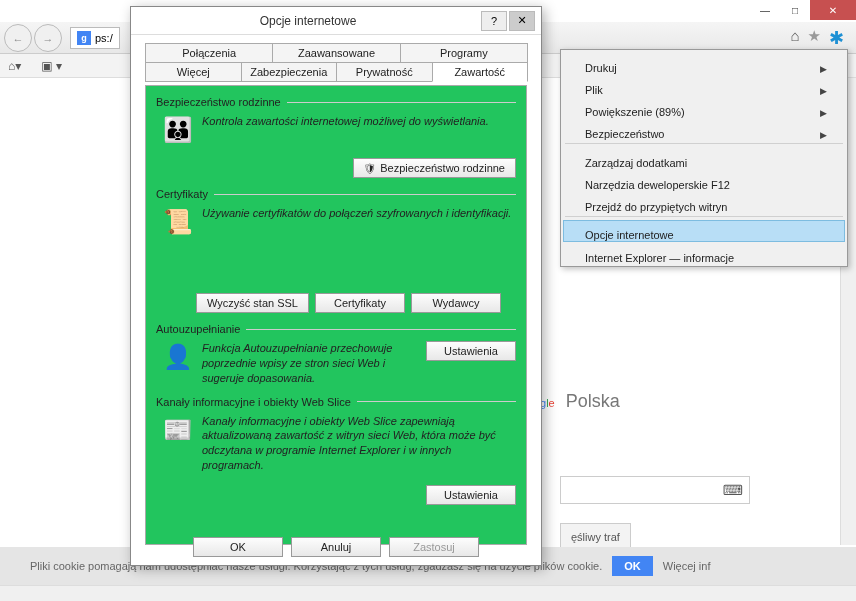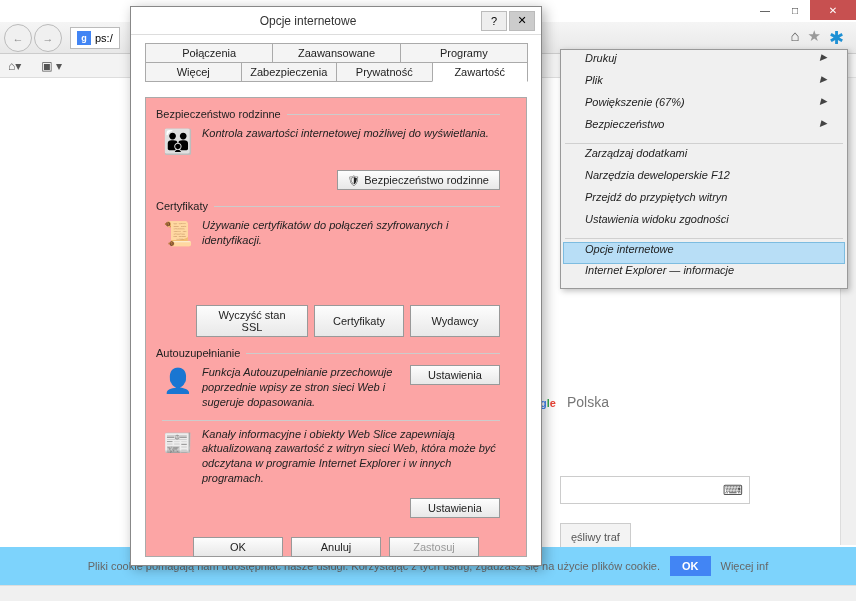--- a/index.html
+++ b/index.html
@@ -20,53 +20,53 @@
 .gear-blue { color: #1e90d4; font-size: 18px; }
 .star-outline { color: #fff; }
 
 
 .favbar { position: absolute; top: 54px; left: 0; right: 0; height: 24px; background: #f3f3f3; border-bottom: 1px solid #ddd; display: flex; align-items: center; padding: 0 8px; gap: 20px; }
 .fav-icon { color: #555; font-size: 12px; }
 
 
 .page-bg { position: absolute; top: 78px; left: 0; right: 0; bottom: 0; background: #fff; }
 .google-fragment { position: absolute; left: 540px; top: 285px; color: #444; }
-.google-logo { font-size: 48px; font-weight: bold; }.google-logo .g2{color:#4285F4}.google-logo .l{color:#34A853}.google-logo .e{color:#EA4335}
-.polska { font-size: 14px; color: #777; margin-left: 8px; }
+.google-logo { font-size: 48px; font-weight: normal; }.google-logo .g2{color:#4285F4}.google-logo .l{color:#34A853}.google-logo .e{color:#EA4335}
+.polska { font-size: 18px; color: #777; margin-left: 8px; }
 .search-box { position: absolute; left: 560px; top: 398px; width: 190px; height: 28px; border: 1px solid #ccc; background: #fff; display:flex; align-items:center; justify-content:flex-end; padding:0 6px;}
 .kbd-icon { color:#555; font-size:14px;}
 .lucky-btn { position: absolute; left: 560px; top: 445px; height: 28px; border: 1px solid #ccc; background: #f3f3f3; padding: 4px 10px; color:#555;}
 .footer-row1 { position:absolute; left:0; right:0; bottom:54px; top: 499px; height:40px; background:#f2f2f2; border-top:1px solid #e4e4e4; display:flex; align-items:center; padding:0 16px; color:#777; font-size:12px;}
 .footer-row1 .right { margin-left:auto; display:flex; gap:16px; }
 .nowe { color:#d93025; }
-.cookie-bar { position:absolute; left:0; right:0; bottom:16px; height:38px; background:#7dd3fc; display:flex; align-items:center; padding:0 30px; color:#666; font-size:12px;justify-content:center;}
+.cookie-bar { position:absolute; left:0; right:0; bottom:16px; height:38px; background:#e5e5e5; display:flex; align-items:center; padding:0 30px; color:#666; font-size:12px;}
 .cookie-ok { background:#4285f4; color:#fff; border:none; padding:4px 12px; font-weight:bold; margin:0 10px; }
 
 
 .tools-menu { position: absolute; top: 49px; right: 8px; width: 288px; background: #f0f0f0; border: 1px solid #999; box-shadow: 2px 2px 6px rgba(0,0,0,0.25); z-index: 30; padding: 2px; }
-.menu-item { height: 22px; display: flex; align-items: flex-start; padding: 0 18px 0 22px; color: #222; position: relative; font-style: italic; }
+.menu-item { height: 22px; display: flex; align-items: flex-end; padding: 0 18px 0 22px; color: #222; position: relative; }
 .menu-item:hover, .menu-item.active { background: #cde8f9; border:1px solid #7dbce0; padding:0 17px 0 21px; height:22px;}
 .menu-item.active { background: #b8def6; }
 .menu-arrow { margin-left: auto; color: #444; font-size: 9px; }
 .menu-shortcut { margin-left: auto; color: #444; }
 .menu-sep { height: 1px; background: #d0d0d0; margin: 3px 2px; }
 
 
 .dialog { position: absolute; top: 6px; left: 130px; width: 412px; height: 560px; background: #fff; border: 1px solid #888; box-shadow: 3px 3px 12px rgba(0,0,0,0.3); z-index: 20; }
 .dlg-title { height: 28px; background: #fff; display: flex; align-items: center; padding: 0 6px; border-bottom: 1px solid #ddd; }
 .dlg-title-text { flex:1; text-align:center; font-size: 12px; color:#333;}
 .dlg-help, .dlg-close-btn { width: 26px; height: 20px; display: flex; align-items: center; justify-content: center; border:1px solid #bbb; margin-left:2px; background:#eee; font-size:11px;}
 .dlg-close-btn { background:#ccc; }
 
-.tabstrip { padding: 8px 14px 16px 14px; }
+.tabstrip { padding: 8px 14px 4px 14px; }
 .tabrow { display: flex; }
 .tab { flex: 1; border: 1px solid #aaa; background: #f4f4f4; padding: 3px 0; text-align: center; font-size: 11px; color: #222; margin-right:-1px; }
 .tabrow2 { margin-top:-1px; }
 .tab.active { background: #fff; border-bottom: 1px solid #fff; position:relative; z-index:1; }
-.tab-content { border: 1px solid #aaa; margin: -1px 14px 0 14px; padding: 10px 26px 8px 10px; height: 460px; background:#fca5a5; }
+.tab-content { border: 1px solid #aaa; margin: -1px 14px 0 14px; padding: 10px 10px 8px 10px; height: 460px; background:#22c55e; }
 
 .group-title { font-size: 11px; color: #222; margin-bottom: 2px; display:flex; align-items:center; }
 .group-title .line { flex:1; height:1px; background:#ccc; margin-left:6px; }
 .group-body { display: flex; align-items: flex-start; padding: 4px 0 10px 6px; gap: 8px; }
 .grp-icon { width: 32px; height: 32px; flex-shrink:0; display:flex; align-items:center; justify-content:center; font-size:24px; }
 .grp-text { flex: 1; color: #222; line-height: 1.35; font-style: italic; }
 .btn-row { display:flex; justify-content:flex-end; gap:6px; padding: 2px 0 10px 0; }
 .btn-row.indent { padding-left: 40px; justify-content:flex-start;margin-top:43px;}
 .wbtn { border:1px solid #999; background:linear-gradient(#fdfdfd,#e8e8e8); padding: 3px 10px; font-size:11px; min-width:90px; text-align:center; color:#222;}
 .wbtn.shield::before { content:"🛡"; margin-right:4px; font-size:10px;}
@@ -181,20 +181,21 @@
         <span>Autouzupełnianie</span>
         <span class="line"></span>
       </div>
     <div class="group-body">
       <div class="grp-icon">👤</div>
       <div class="grp-text">Funkcja Autouzupełnianie przechowuje poprzednie wpisy ze stron sieci Web i sugeruje dopasowania.</div>
       <div><button class="wbtn">Ustawienia</button></div>
     </div>
 
     <div class="group-title">
+        <span>Kanały informacyjne i obiekty Web Slice</span>
         <span class="line"></span>
       </div>
     <div class="group-body">
       <div class="grp-icon">📰</div>
       <div class="grp-text">Kanały informacyjne i obiekty Web Slice zapewniają aktualizowaną zawartość z witryn sieci Web, która może być odczytana w programie Internet Explorer i w innych programach.</div>
     </div>
     <div class="btn-row">
       <button class="wbtn">Ustawienia</button>
     </div>
 
@@ -209,39 +210,36 @@
 <div class="tools-menu">
   <div class="menu-item">
       <span>Drukuj</span>
       <span class="menu-arrow">▶</span>
     </div>
   <div class="menu-item">
       <span>Plik</span>
       <span class="menu-arrow">▶</span>
     </div>
   <div class="menu-item">
-      <span>Powiększenie (67%)</span>
+      <span>Powiększenie (89%)</span>
       <span class="menu-arrow">▶</span>
     </div>
   <div class="menu-item">
       <span>Bezpieczeństwo</span>
       <span class="menu-arrow">▶</span>
     </div>
   <div class="menu-sep"></div>
   <div class="menu-item">
       <span>Zarządzaj dodatkami</span>
     </div>
   <div class="menu-item">
       <span>Narzędzia deweloperskie F12</span>
     </div>
   <div class="menu-item">
       <span>Przejdź do przypiętych witryn</span>
-    </div>
-  <div class="menu-item">
-      <span>Ustawienia widoku zgodności</span>
     </div>
   <div class="menu-sep"></div>
   <div class="menu-item active">
       <span>Opcje internetowe</span>
     </div>
   <div class="menu-item">
       <span>Internet Explorer — informacje</span>
     </div>
 </div>
 

